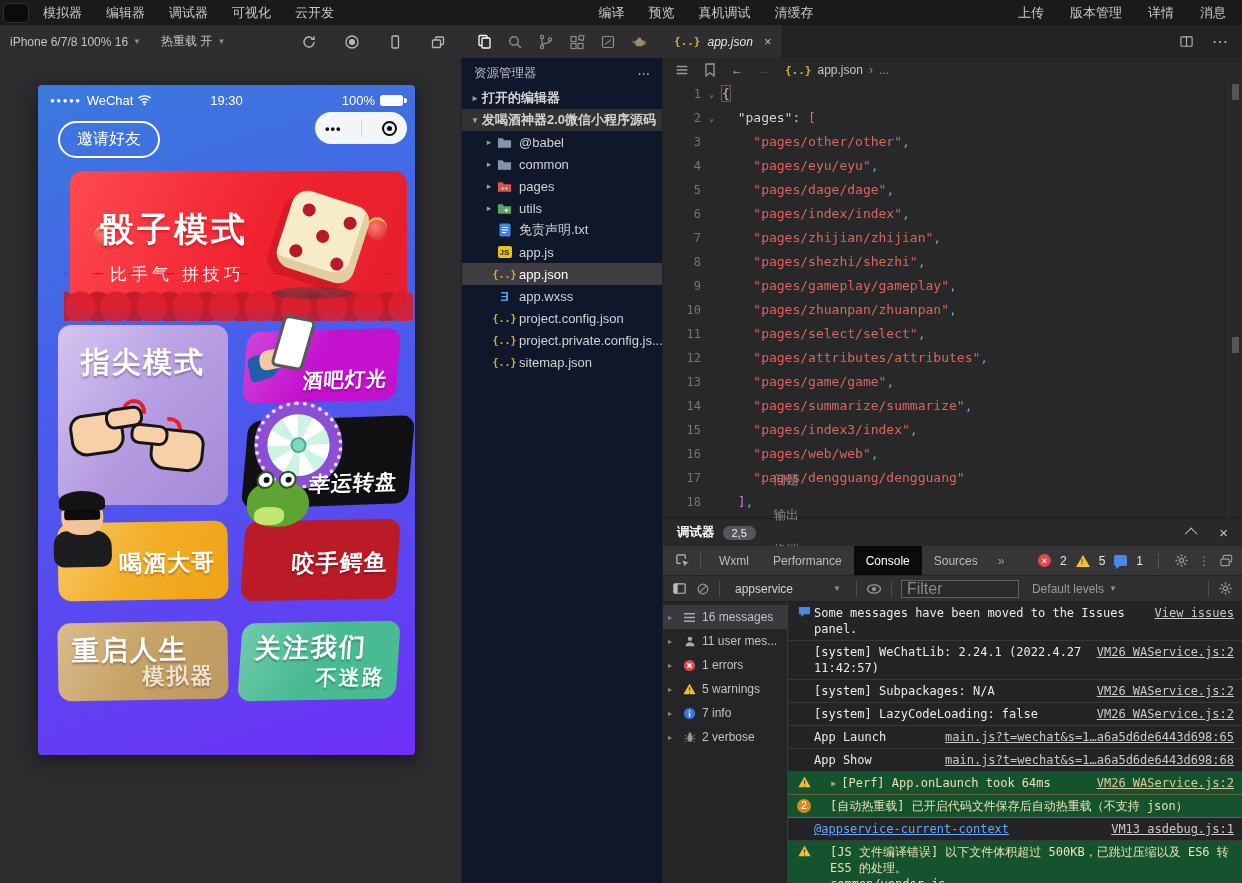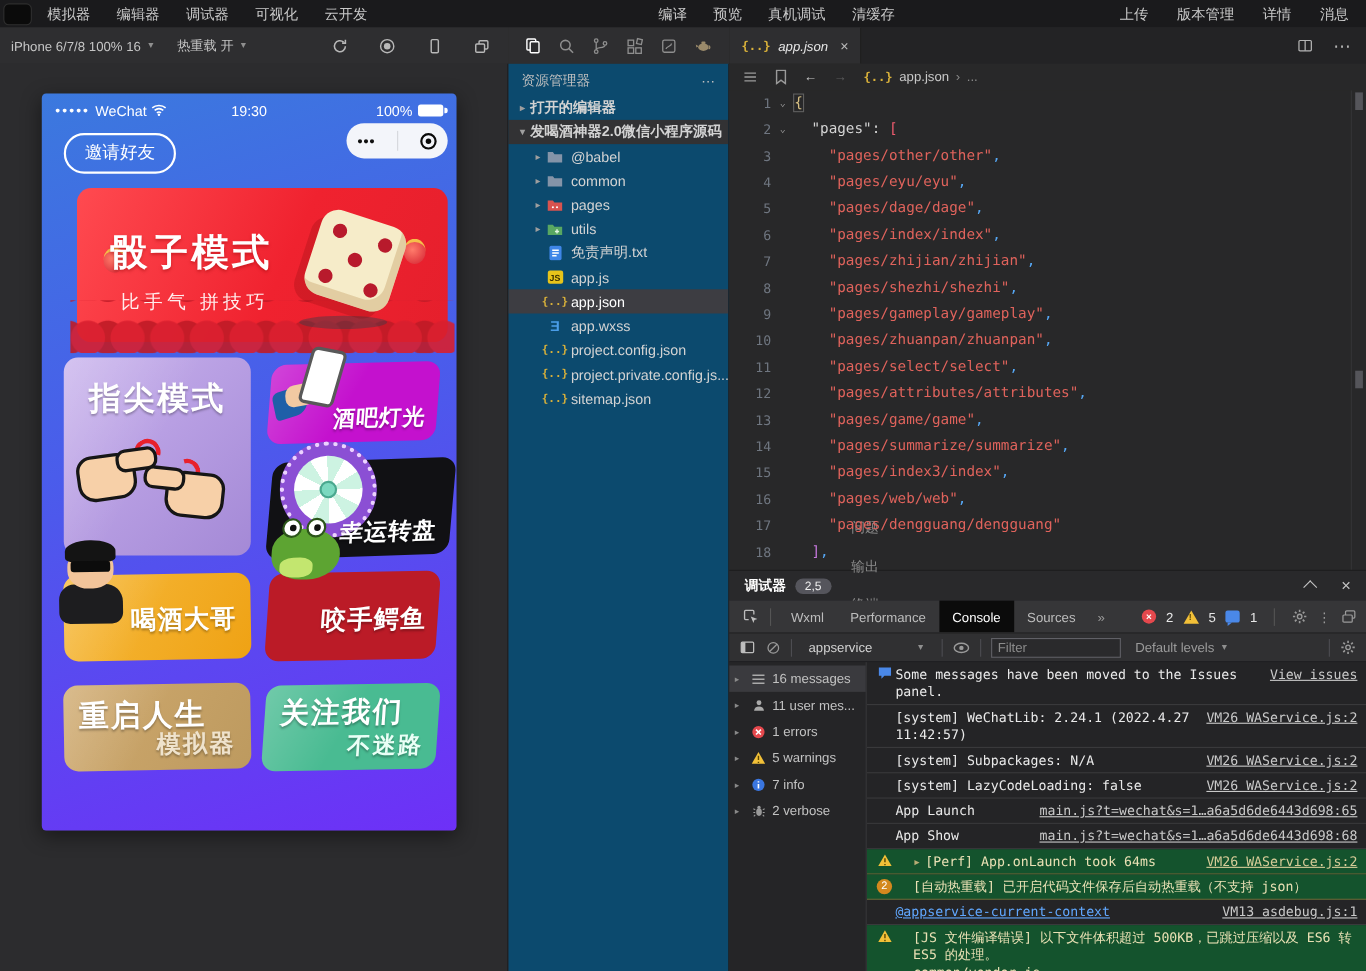--- a/index.html
+++ b/index.html
@@ -27,21 +27,21 @@
   .tabstrip { flex:1; background:#232325; display:flex; align-items:stretch; }
   .tab { display:flex; align-items:center; gap:7px; padding:0 11px; background:#2e2e30; border-right:1px solid #1c1c1c; font-size:12px; }
   .tab-label { font-style:italic; color:#e6e6e6; }
   .brace-ico { color:#d9b13a; font-weight:bold; font-size:11px; font-family:"DejaVu Sans Mono",monospace; }
   .tab-close { color:#bbb; margin-left:4px; font-size:13px; }
   .strip-right { margin-left:auto; display:flex; align-items:center; gap:18px; padding-right:14px; color:#b5b5b5; }
 
   
   .content { display:flex; height:825px; }
   .sim-panel { width:462px; flex:none; position:relative; background:#2c2c2e; border-right:1px solid #202022; }
-  .explorer { width:201px; flex:none; background:#0c4a6e; border-right:1px solid #202022; font-size:13px; overflow:hidden;}
+  .explorer { width:201px; flex:none; background:#0f172a; border-right:1px solid #202022; font-size:13px; overflow:hidden;}
   .right-col { flex:1; display:flex; flex-direction:column; background:#282829; min-width:0; }
 
   
   .exp-header { display:flex; justify-content:space-between; align-items:center; padding:7px 12px 5px 12px; color:#bfbfbf; font-size:12.5px; }
   .trow { height:22px; display:flex; align-items:center; color:#d3d3d3; cursor:default; white-space:nowrap; overflow:hidden; }
   .trow .arrow { width:14px; text-align:center; color:#9f9f9f; font-size:9px; flex:none; }
   .trow.top { padding-left:6px; font-weight:bold; }
   .trow.project { padding-left:6px; background:#323234; font-weight:bold; }
   .trow.file { padding-left:20px; }
   .trow.sel { background:#3d3d42; color:#fff; }
@@ -88,21 +88,21 @@
   .cnt { color:#e8e8e8; font-size:12px; }
   .mini-err { width:13px; height:13px; border-radius:50%; background:#e5484d; color:#fff; font-size:9px; display:flex; align-items:center; justify-content:center; font-weight:bold;}
   .mini-warn { width:0; height:0; border-left:7px solid transparent; border-right:7px solid transparent; border-bottom:12px solid #f2c038; position:relative; }
   .mini-warn::after { content:"!"; position:absolute; left:-2px; top:2px; font-size:8px; color:#5a4500; font-weight:bold; }
   .mini-msg { width:13px; height:11px; background:#4a88e8; border-radius:2px; position:relative; }
   .mini-msg::after { content:""; position:absolute; left:2px; bottom:-3px; border-left:4px solid #4a88e8; border-bottom:3px solid transparent; }
 
   .console-toolbar { height:27px; background:#303032; border-top:1px solid #232325; border-bottom:1px solid #1f1f21; display:flex; align-items:center; gap:9px; padding:0 9px; font-size:12px; color:#bdbdbd; flex:none;justify-content:center;}
   .ct-sep { width:1px; height:16px; background:#4d4d52; }
   .ctx-select { display:flex; align-items:center; gap:40px; padding:0 6px; color:#d2d2d2; }
-  .filter-input { width:118px; height:18px; background:#2a2a2c; border:1px solid #606066; color:#ddd; font-size:12px; padding:0 5px; font-family:"Liberation Sans",sans-serif; }
+  .filter-input { width:118px; height:18px; background:#2a2a2c; border:1px solid #606066; color:#ddd; font-size:16px; padding:0 5px; font-family:"Liberation Sans",sans-serif; }
   .filter-input::placeholder { color:#8b8b8b; }
   .levels { color:#9a9a9a; display:flex; gap:5px; align-items:center; margin-left:4px;}
 
   .console-body { flex:1; display:flex; min-height:0; }
   .console-sidebar { width:125px; flex:none; background:#252527; border-right:1px solid #3a3a3c; padding-top:3px; }
   .cs-row { height:24px; display:flex; align-items:center; gap:5px; padding-left:5px; font-size:12px; color:#c2c2c2; white-space:nowrap; overflow:hidden;}
   .cs-row.active { background:#3a3a3e; }
   .cs-arrow { color:#8a8a8a; font-size:8px; width:9px; flex:none;}
   .cs-ico { width:15px; flex:none; display:flex; justify-content:center; }
 

